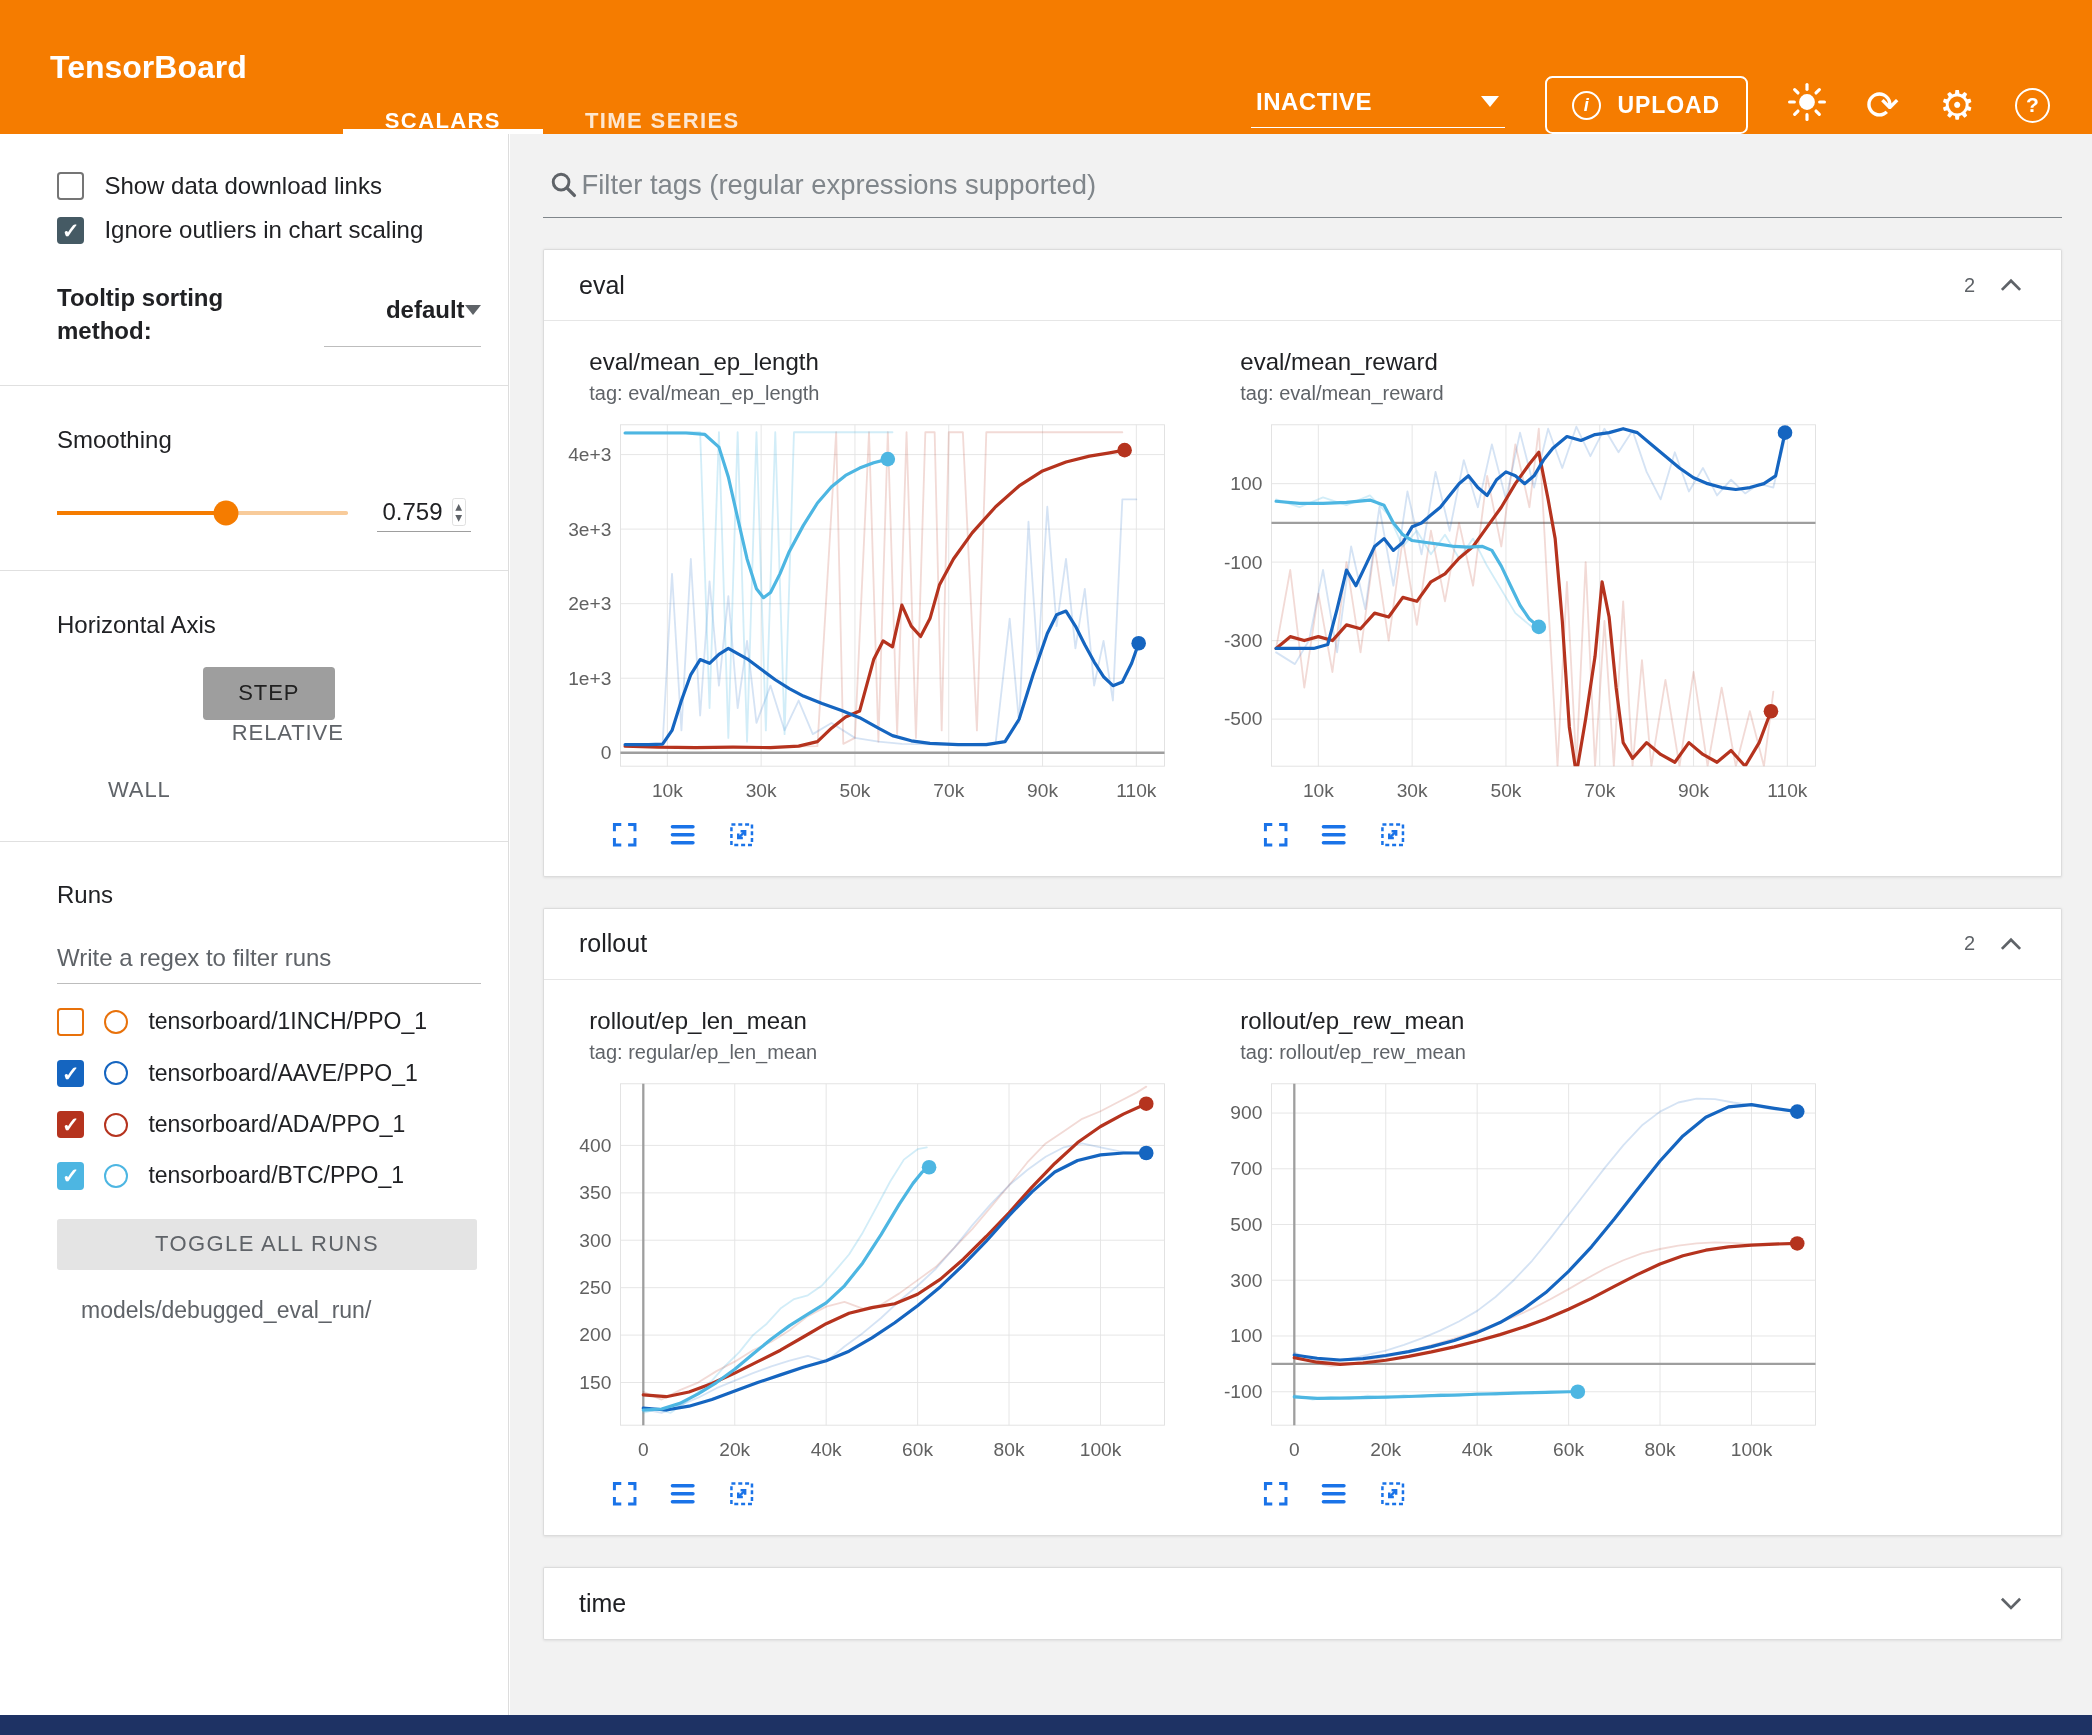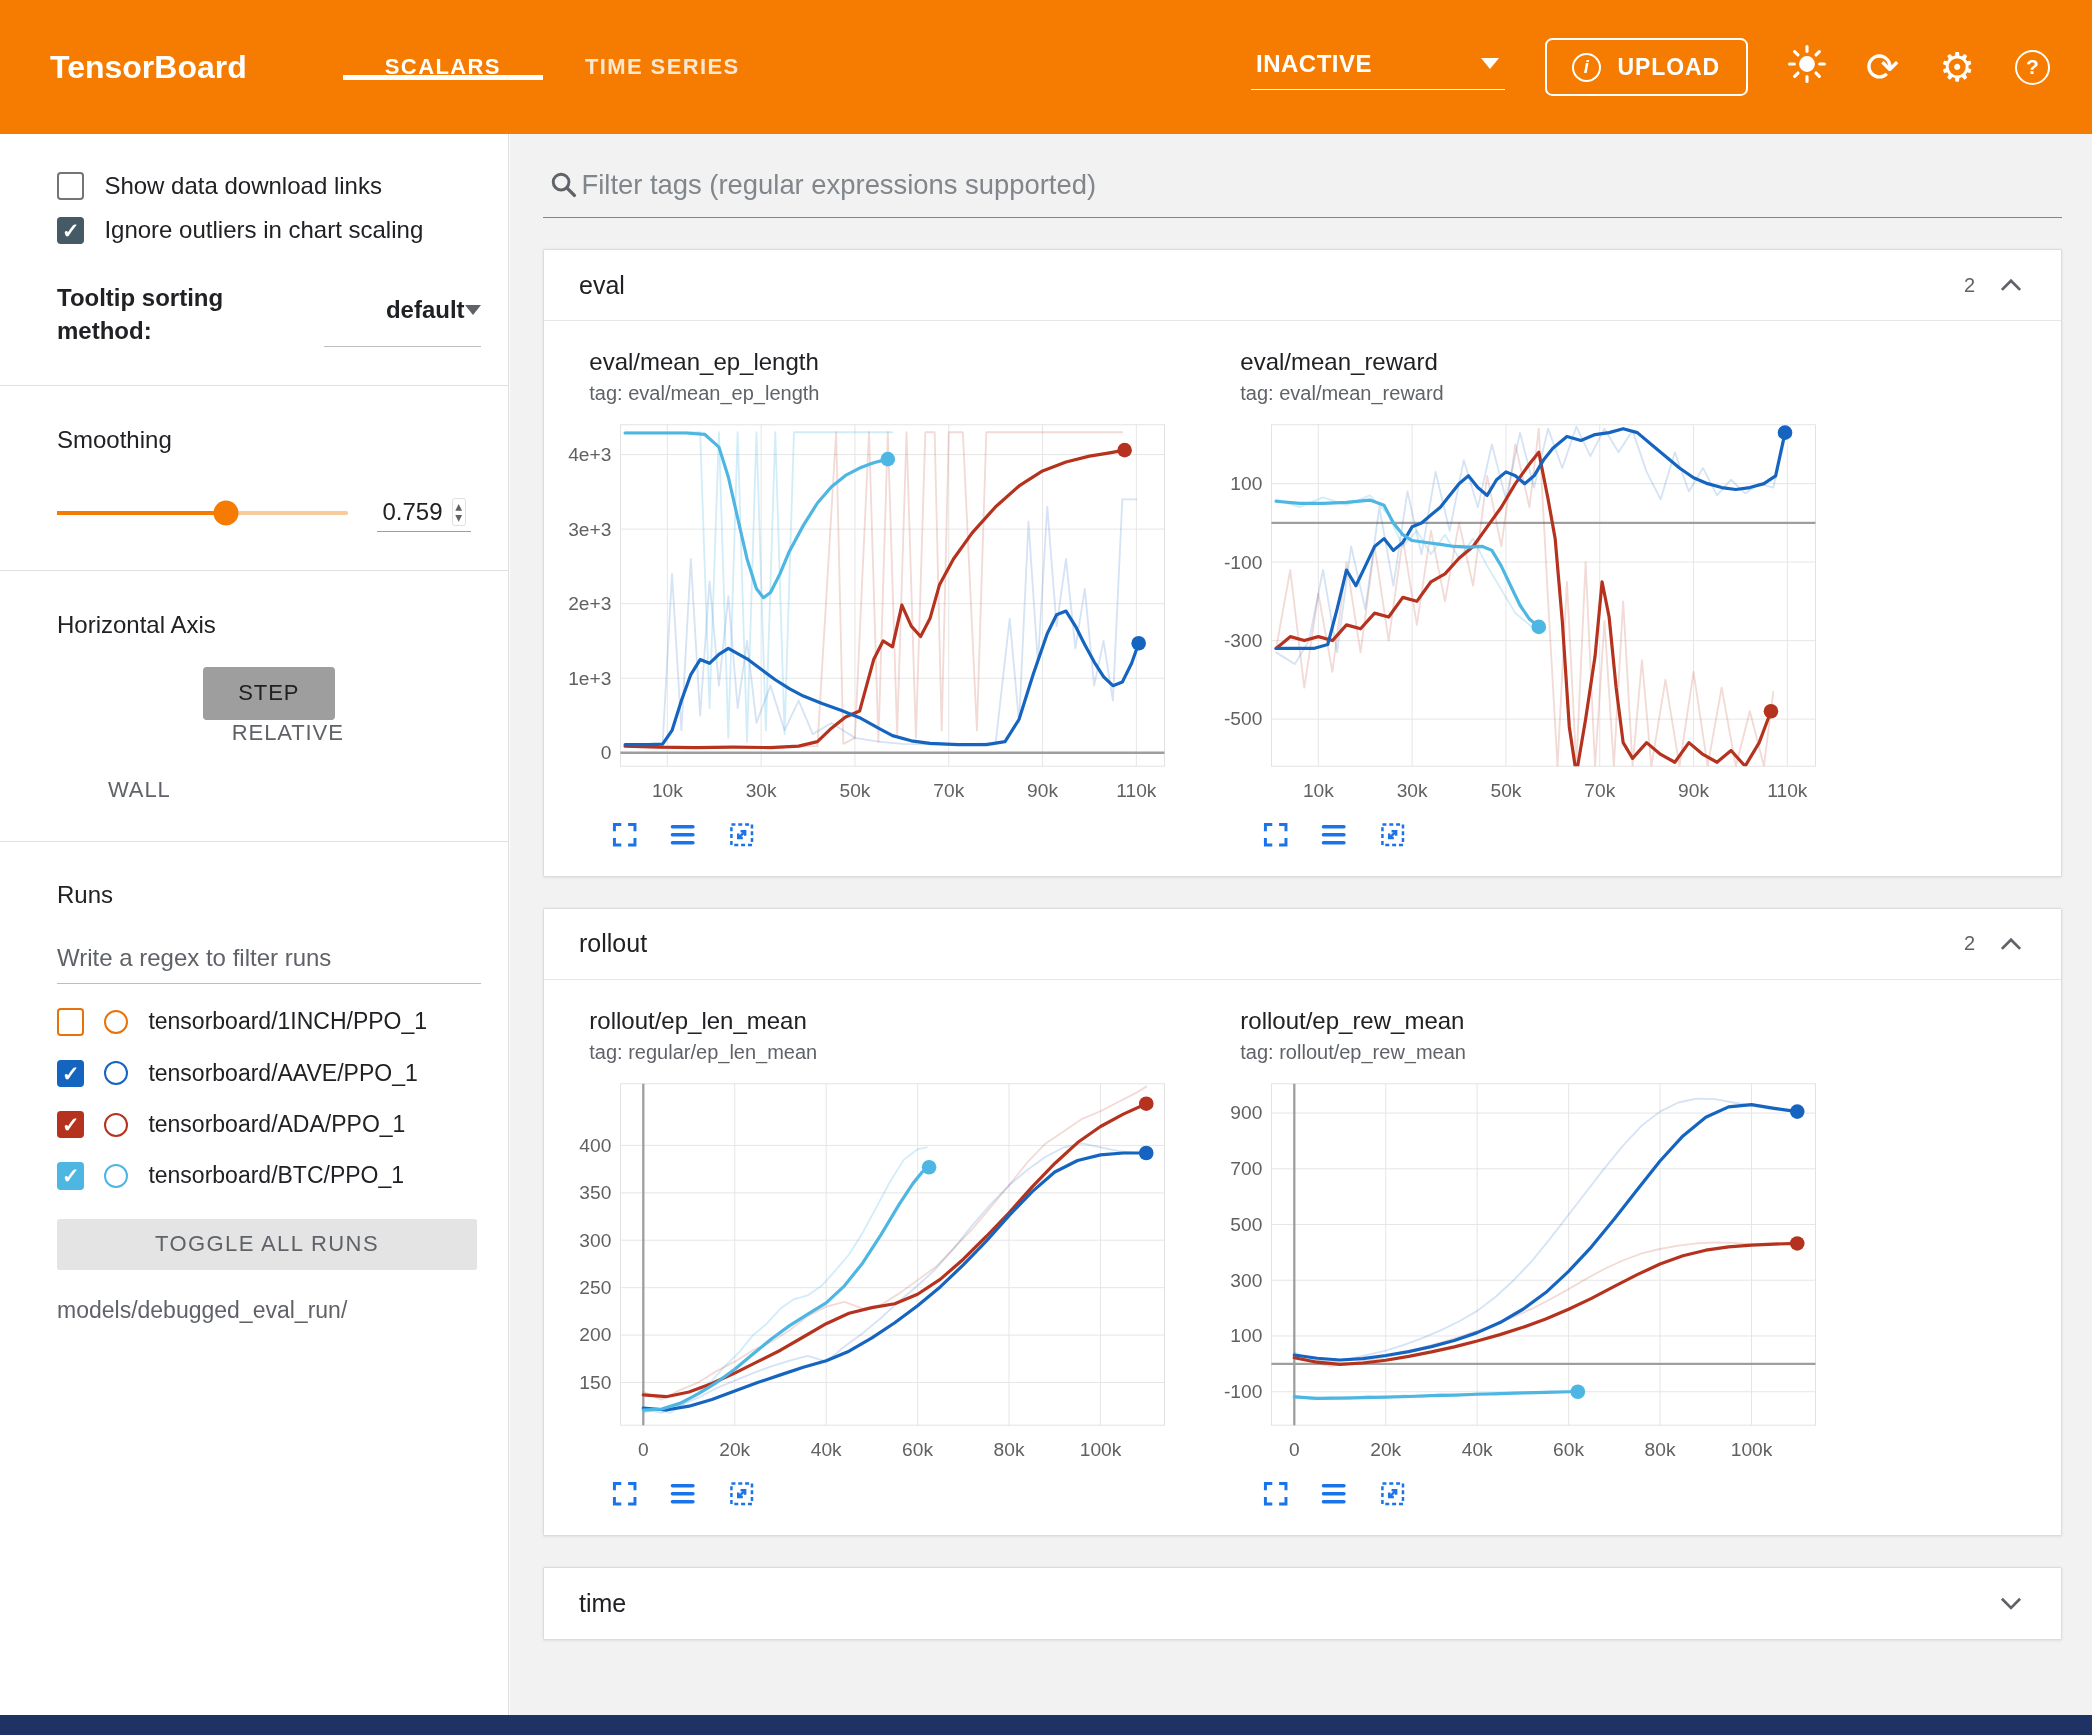--- a/index.html
+++ b/index.html
@@ -1,20 +1,20 @@
 <!DOCTYPE html>
 <html style="font-size:14.6px"><head>
 <meta charset="utf-8">
 <style>
   * { box-sizing: border-box; margin: 0; padding: 0; }
   html,body { width:2092px; height:1735px; overflow:hidden; }
   body { font-family:"Liberation Sans", sans-serif; background:#fff; position:relative; }
 
   
-  .topbar { position:absolute; top:0; left:0; right:0; height:134px; background:#f57c00; display:flex; align-items:center; z-index:10; }
+  .topbar { position:absolute; top:0; left:0; right:0; height:134px; background:#f57c00; display:flex; align-items:flex-end; z-index:10; }
   .app-title { color:#fff; font-size:32px; font-weight:bold; margin-left:50px; align-self:center; }
   .tabs { display:flex; margin-left:96px; }
   .tab { display:flex; align-items:center; padding:0 42px; color:rgba(255,255,255,0.82); font-size:22px; font-weight:bold; letter-spacing:1.4px; position:relative; cursor:pointer; }
   .tab.active { color:#fff; }
   .tab.active::after { content:""; position:absolute; left:0; right:0; bottom:0; height:4.6px; background:#fff; }
   .topbar-right { margin-left:auto; display:flex; align-items:center; gap:40px; margin-right:42px; }
   .status-select { display:flex; align-items:center; justify-content:space-between; width:254px; border-bottom:1.8px solid #fff; padding:5.5px 5.5px 11px 5.5px; color:#fff; font-size:24px; font-weight:bold; letter-spacing:0.5px; cursor:pointer; }
   .caret-down-white { width:0; height:0; border-left:9.1px solid transparent; border-right:9.1px solid transparent; border-top:11px solid #fff; }
   .upload-btn { display:flex; align-items:center; gap:16.4px; border:2.7px solid #fff; border-radius:7.3px; height:58px; padding:0 25.6px; color:#fff; font-size:23px; font-weight:bold; letter-spacing:0.9px; cursor:pointer; }
   .info-circle { width:29px; height:29px; border:2.7px solid #fff; border-radius:50%; display:flex; align-items:center; justify-content:center; font-size:18.3px; font-weight:bold; font-style:italic; }
@@ -46,21 +46,21 @@
   .relative-btn { margin-left:38px; font-size:22px; color:#5f6368; letter-spacing:0.9px; cursor:pointer; }
   .wall-btn { margin-top:31px; margin-left:51px; font-size:22px; color:#5f6368; letter-spacing:0.9px; cursor:pointer; }
   .runs-input { width:100%; border:none; border-bottom:0.9px solid #bdbdbd; outline:none; font-size:24px; color:#202124; padding:9.1px 0 11px 0; margin-top:25.6px; background:transparent; }
   .runs-input::placeholder { color:#5f6368; }
   .run-row { display:flex; align-items:center; gap:20px; margin-top:24px; cursor:pointer; }
   .run-cbx { width:27.4px; height:27.4px; border:2.7px solid #757575; border-radius:3.7px; display:inline-flex; align-items:center; justify-content:center; flex:0 0 27.4px; }
   .run-cbx.checked::after { content:"✓"; color:#fff; font-size:21px; font-weight:bold; line-height:1; }
   .run-circle { width:24px; height:24px; border:2.7px solid; border-radius:50%; flex:0 0 24px; }
   .run-label { font-size:23px; color:#202124; white-space:nowrap; }
   .toggle-all { margin-top:29px; width:420px; height:51px; background:#e4e4e4; display:flex; align-items:center; justify-content:center; font-size:22px; color:#5f6368; letter-spacing:1.4px; border-radius:2.7px; cursor:pointer; }
-  .runs-footer { margin-top:27.4px; font-size:23px; color:#5f6368; }
+  .runs-footer { margin-top:27.4px; font-size:23px; color:#5f6368;margin-left:24px; }
 
   
   .main { position:absolute; top:134px; left:510px; right:0; bottom:20px; background:#f2f2f2; padding:27.4px 30px 0 33px; overflow:hidden; }
   .filter-row { display:flex; align-items:center; gap:4px; padding:7.3px 5.5px 16.4px 5.5px; border-bottom:1.8px solid #80868b; }
   .filter-input { flex:1; border:none; outline:none; background:transparent; font-size:27.4px; color:#202124; }
   .filter-input::placeholder { color:#80868b; }
   .card { background:#fff; border:0.9px solid #dcdcdc; box-shadow:0 0.9px 2.7px rgba(0,0,0,0.08); margin-top:31px; border-radius:1.8px; }
   .card-header { height:71px; display:flex; align-items:center; padding:16px 35px; border-bottom:0.9px solid #e6e6e6; cursor:pointer; }
   .card.collapsed .card-header { border-bottom:none; }
   .card-title { font-size:25px; color:#202124; }

